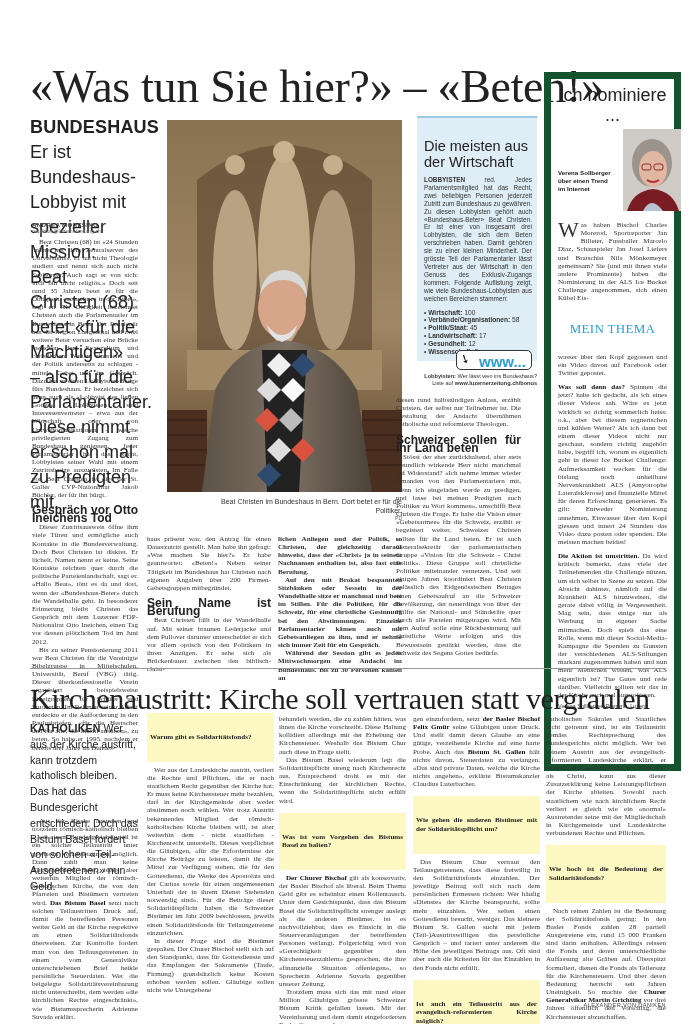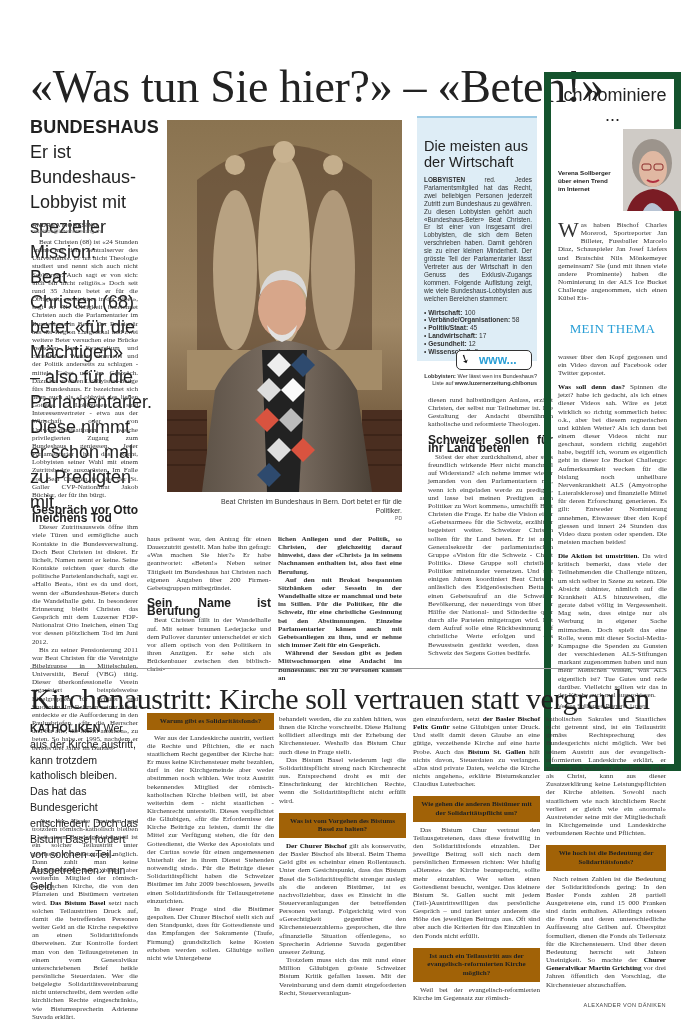--- a/index.html
+++ b/index.html
@@ -20,21 +20,21 @@
 .infobox{left:417px;top:116px;width:120px;height:245px;background:#deedf6;border-top:2px solid #9ccae4;padding:20px 5px 0 7px}
 .infobox h3{font-family:"Liberation Sans",sans-serif;font-weight:normal;font-size:14.5px;line-height:16px;color:#222;margin-bottom:6px}
 .infobox .ib{font-family:"Liberation Sans",sans-serif;font-size:6.4px;line-height:7.9px;color:#333;text-align:justify}
 .infobox ul{list-style:none;margin-top:6px;font-family:"Liberation Sans",sans-serif;font-size:6.6px;line-height:7.9px;color:#333}
 .infobox ul li:before{content:"• "}
 .wwwbtn{left:456px;top:350px;width:76px;height:20px;border:1.5px solid #333;border-radius:5px;background:#fff}
 .nom{left:544px;top:72px;width:137px;height:699px;border:7px solid #14532d;padding:0 7px}
 .nom h2{font-family:"Liberation Sans",sans-serif;font-weight:normal;font-size:18px;line-height:20px;text-align:center;color:#222;margin-top:6px}
 .rule{left:30px;top:668px;width:635px;height:1px;background:#999}
 .h2main{left:30px;top:682px;font-family:"Liberation Serif",serif;font-size:30px;color:#222;white-space:nowrap;letter-spacing:-0.4px}
-.qbox{background:#a16207;font-family:"Liberation Serif",serif;font-weight:bold;font-size:7.1px;line-height:8.6px;text-align:center;color:#222;padding:4px 3px;margin:8px 0 4px}
+.qbox{background:#fef9c3;font-family:"Liberation Serif",serif;font-weight:bold;font-size:7.1px;line-height:8.6px;color:#222;padding:20px 3px;margin:8px 0 4px}
 .body b{font-weight:bold;color:#111}
 .sign{font-family:"Liberation Sans",sans-serif;font-size:5.6px;color:#444;letter-spacing:0.4px}
 </style>
 </head>
 <body>
 
 <div class="abs headline">«Was tun Sie hier?» – «Beten!»</div>
 
 <div class="abs lead" style="left:30px;top:115px;width:108px;"><b>BUNDESHAUS</b><span> Er ist Bundeshaus-Lobbyist mit spezieller Mission: Beat Christen (68) betet «für die Mächtigen» – also für die Parlamentarier. Diese nimmt er schon mal zu Predigten mit.</span></div>
 
@@ -127,25 +127,25 @@
     <li><b>Wirtschaft:</b> <span>100</span></li>
     <li><b>Verbände/Organisationen:</b> <span>58</span></li>
     <li><b>Politik/Staat:</b> <span>45</span></li>
     <li><b>Landwirtschaft:</b> <span>17</span></li>
     <li><b>Gesundheit:</b> <span>12</span></li>
     <li><b>Wissenschaft:</b> <span>5</span></li>
   </ul>
 </div>
 <div class="abs wwwbtn">
   <span class="abs" style="left:3px;top:1px;font-size:12px;color:#111;transform:rotate(25deg);">➘</span>
-  <span class="abs" style="left:22px;top:2px;font-family:'Liberation Sans',sans-serif;font-weight:bold;font-size:12px;color:#2a9fd6;">www...</span>
+  <span class="abs" style="left:22px;top:2px;font-family:'Liberation Sans',sans-serif;font-weight:bold;font-size:15px;color:#2a9fd6;">www...</span>
 </div>
 <div class="abs" style="left:417px;top:373px;width:120px;font-family:'Liberation Sans',sans-serif;font-size:5.6px;line-height:7px;text-align:right;color:#333;"><b>Lobbyisten:</b><span> Wer lässt wen ins Bundeshaus? Liste auf </span><b>www.luzernerzeitung.ch/bonus</b></div>
 
-<div class="abs body" style="left:428px;top:396px;width:125px;">
+<div class="abs body" style="left:396px;top:396px;width:125px;">
   <p class="ni">diesen rund halbstündigen Anlass, erzählt Christen, der selbst nur Teilnehmer ist. Die Gestaltung der Andacht übernähmen katholische und reformierte Theologen.</p>
   <div class="sub">Schweizer sollen für ihr Land beten</div>
   <p>Stösst der eher zurückhaltend, aber stets freundlich wirkende Herr nicht manchmal auf Widerstand? «Ich nehme immer wieder jemanden von den Parlamentariern mit, wenn ich eingeladen werde zu predigen, und lasse bei meinen Predigten auch Politiker zu Wort kommen», umschifft Beat Christen die Frage. Er habe die Vision einer «Gebetsarmee» für die Schweiz, erzählt er begeistert weiter. Schweizer Christen sollten für ihr Land beten. Er ist auch Generalsekretär der parlamentarischen Gruppe «Vision für die Schweiz - Christ Politik». Diese Gruppe soll christliche Politiker miteinander vernetzen. Und seit einigen Jahren koordiniert Beat Christen anlässlich des Eidgenössischen Bettages einen Gebetsaufruf an die Schweizer Bevölkerung, der neuerdings von über der Hälfte der National- und Ständeräte quer durch alle Parteien mitgetragen wird. Mit dem Aufruf solle eine Rückbesinnung auf christliche Werte erfolgen und das Bewusstsein gestärkt werden, dass die Schweiz des Segens Gottes bedürfe.</p>
 </div>
 
 <div class="abs nom">
   <h2>Ich nominiere ...</h2>
   <div style="position:relative;height:84px;margin-top:4px;">
     <div class="abs" style="left:0;top:40px;width:55px;font-family:'Liberation Sans',sans-serif;font-weight:bold;font-size:6.2px;line-height:8px;color:#222;">Verena Sollberger über einen Trend im Internet</div>
     <div class="abs" style="left:65px;top:0;width:58px;height:82px;background:#c9c6c2;overflow:hidden;">

